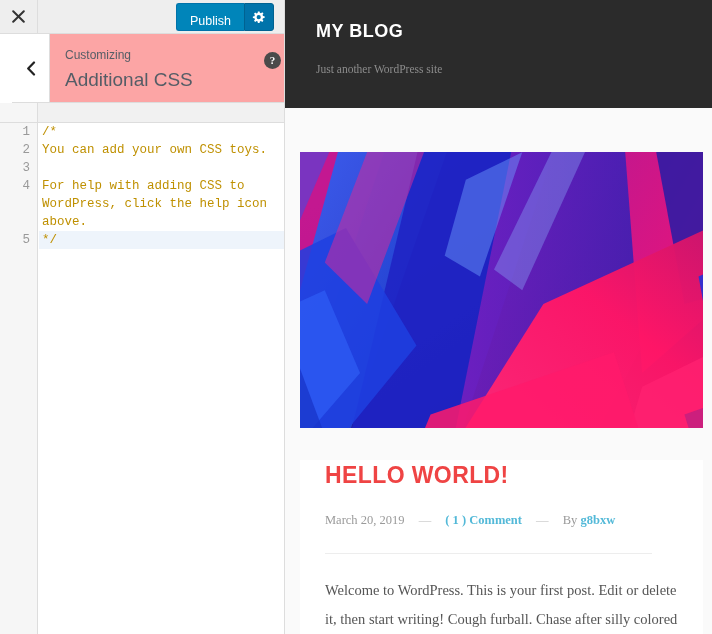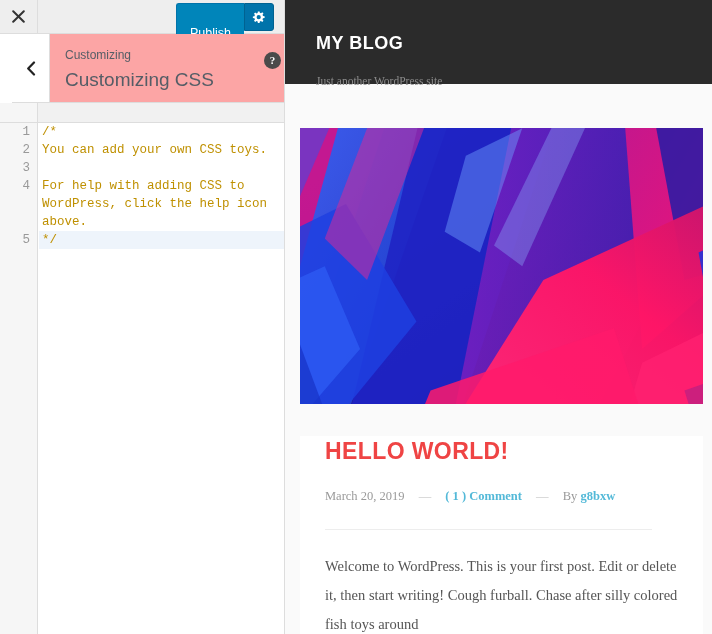--- a/index.html
+++ b/index.html
@@ -27,21 +27,21 @@
   }
   .close-btn svg { display: block; }
   .publish-wrap {
     position: absolute; right: 11px; top: 3px; height: 28px;
     display: flex; align-items: stretch;
   }
   .publish-btn {
     background: #0085ba; color: #ffffff;
     border: 1px solid #0073aa; border-right: none;
     font-size: 12.5px; font-weight: normal;
-    padding: 16px 13px; height: 28px; line-height: 26px;
+    padding: 4px 13px; height: 28px; line-height: 26px;
     border-radius: 3px 0 0 3px; cursor: pointer;
     font-family: "Liberation Sans", sans-serif;
   }
   .publish-gear {
     background: #0073aa; border: 1px solid #006291;
     width: 30px; height: 28px; border-radius: 0 3px 3px 0;
     display: flex; align-items: center; justify-content: center; cursor: pointer;
   }
 
   
@@ -114,22 +114,22 @@
     position: absolute; right: 0; top: 0; width: 1px; height: 634px;
     background: #dddddd;
   }
 
   
   #preview {
     position: relative; width: 427px; height: 634px;
     background: #fafafa; overflow: hidden; flex: 0 0 427px;
   }
   .site-header {
-    width: 427px; height: 84px; background: #2b2b2b;
-    padding: 32px 0 0 31px; position: relative;
+    width: 427px; height: 108px; background: #2b2b2b;
+    padding: 20px 0 0 31px; position: relative;
   }
   .site-title {
     color: #ffffff; font-size: 18px; font-weight: bold;
     letter-spacing: 0.5px; line-height: 22px;
     font-family: "Liberation Sans", sans-serif;
   }
   .site-tagline {
     color: #8c8c8c; font-size: 11.5px; line-height: 16px; margin-top: 19px;
     font-family: "Liberation Serif", serif;
   }
@@ -187,21 +187,21 @@
     </div>
 
     <div class="cust-header">
       <div class="back-btn">
         <svg width="10" height="15" viewBox="0 0 10 15">
           <path d="M8 1.5 L2.2 7.5 L8 13.5" stroke="#222222" stroke-width="2.2" fill="none" stroke-linecap="round" stroke-linejoin="round"></path>
         </svg>
       </div>
       <div class="header-text">
         <div class="header-eyebrow">Customizing</div>
-        <div class="header-title">Customizing CSS</div>
+        <div class="header-title">Additional CSS</div>
       </div>
       <div class="help-icon">?</div>
     </div>
 
     <div class="cust-divider">
       <div class="rail-seg"></div>
     </div>
 
     <div class="editor">
       <div class="editor-rail"></div>

